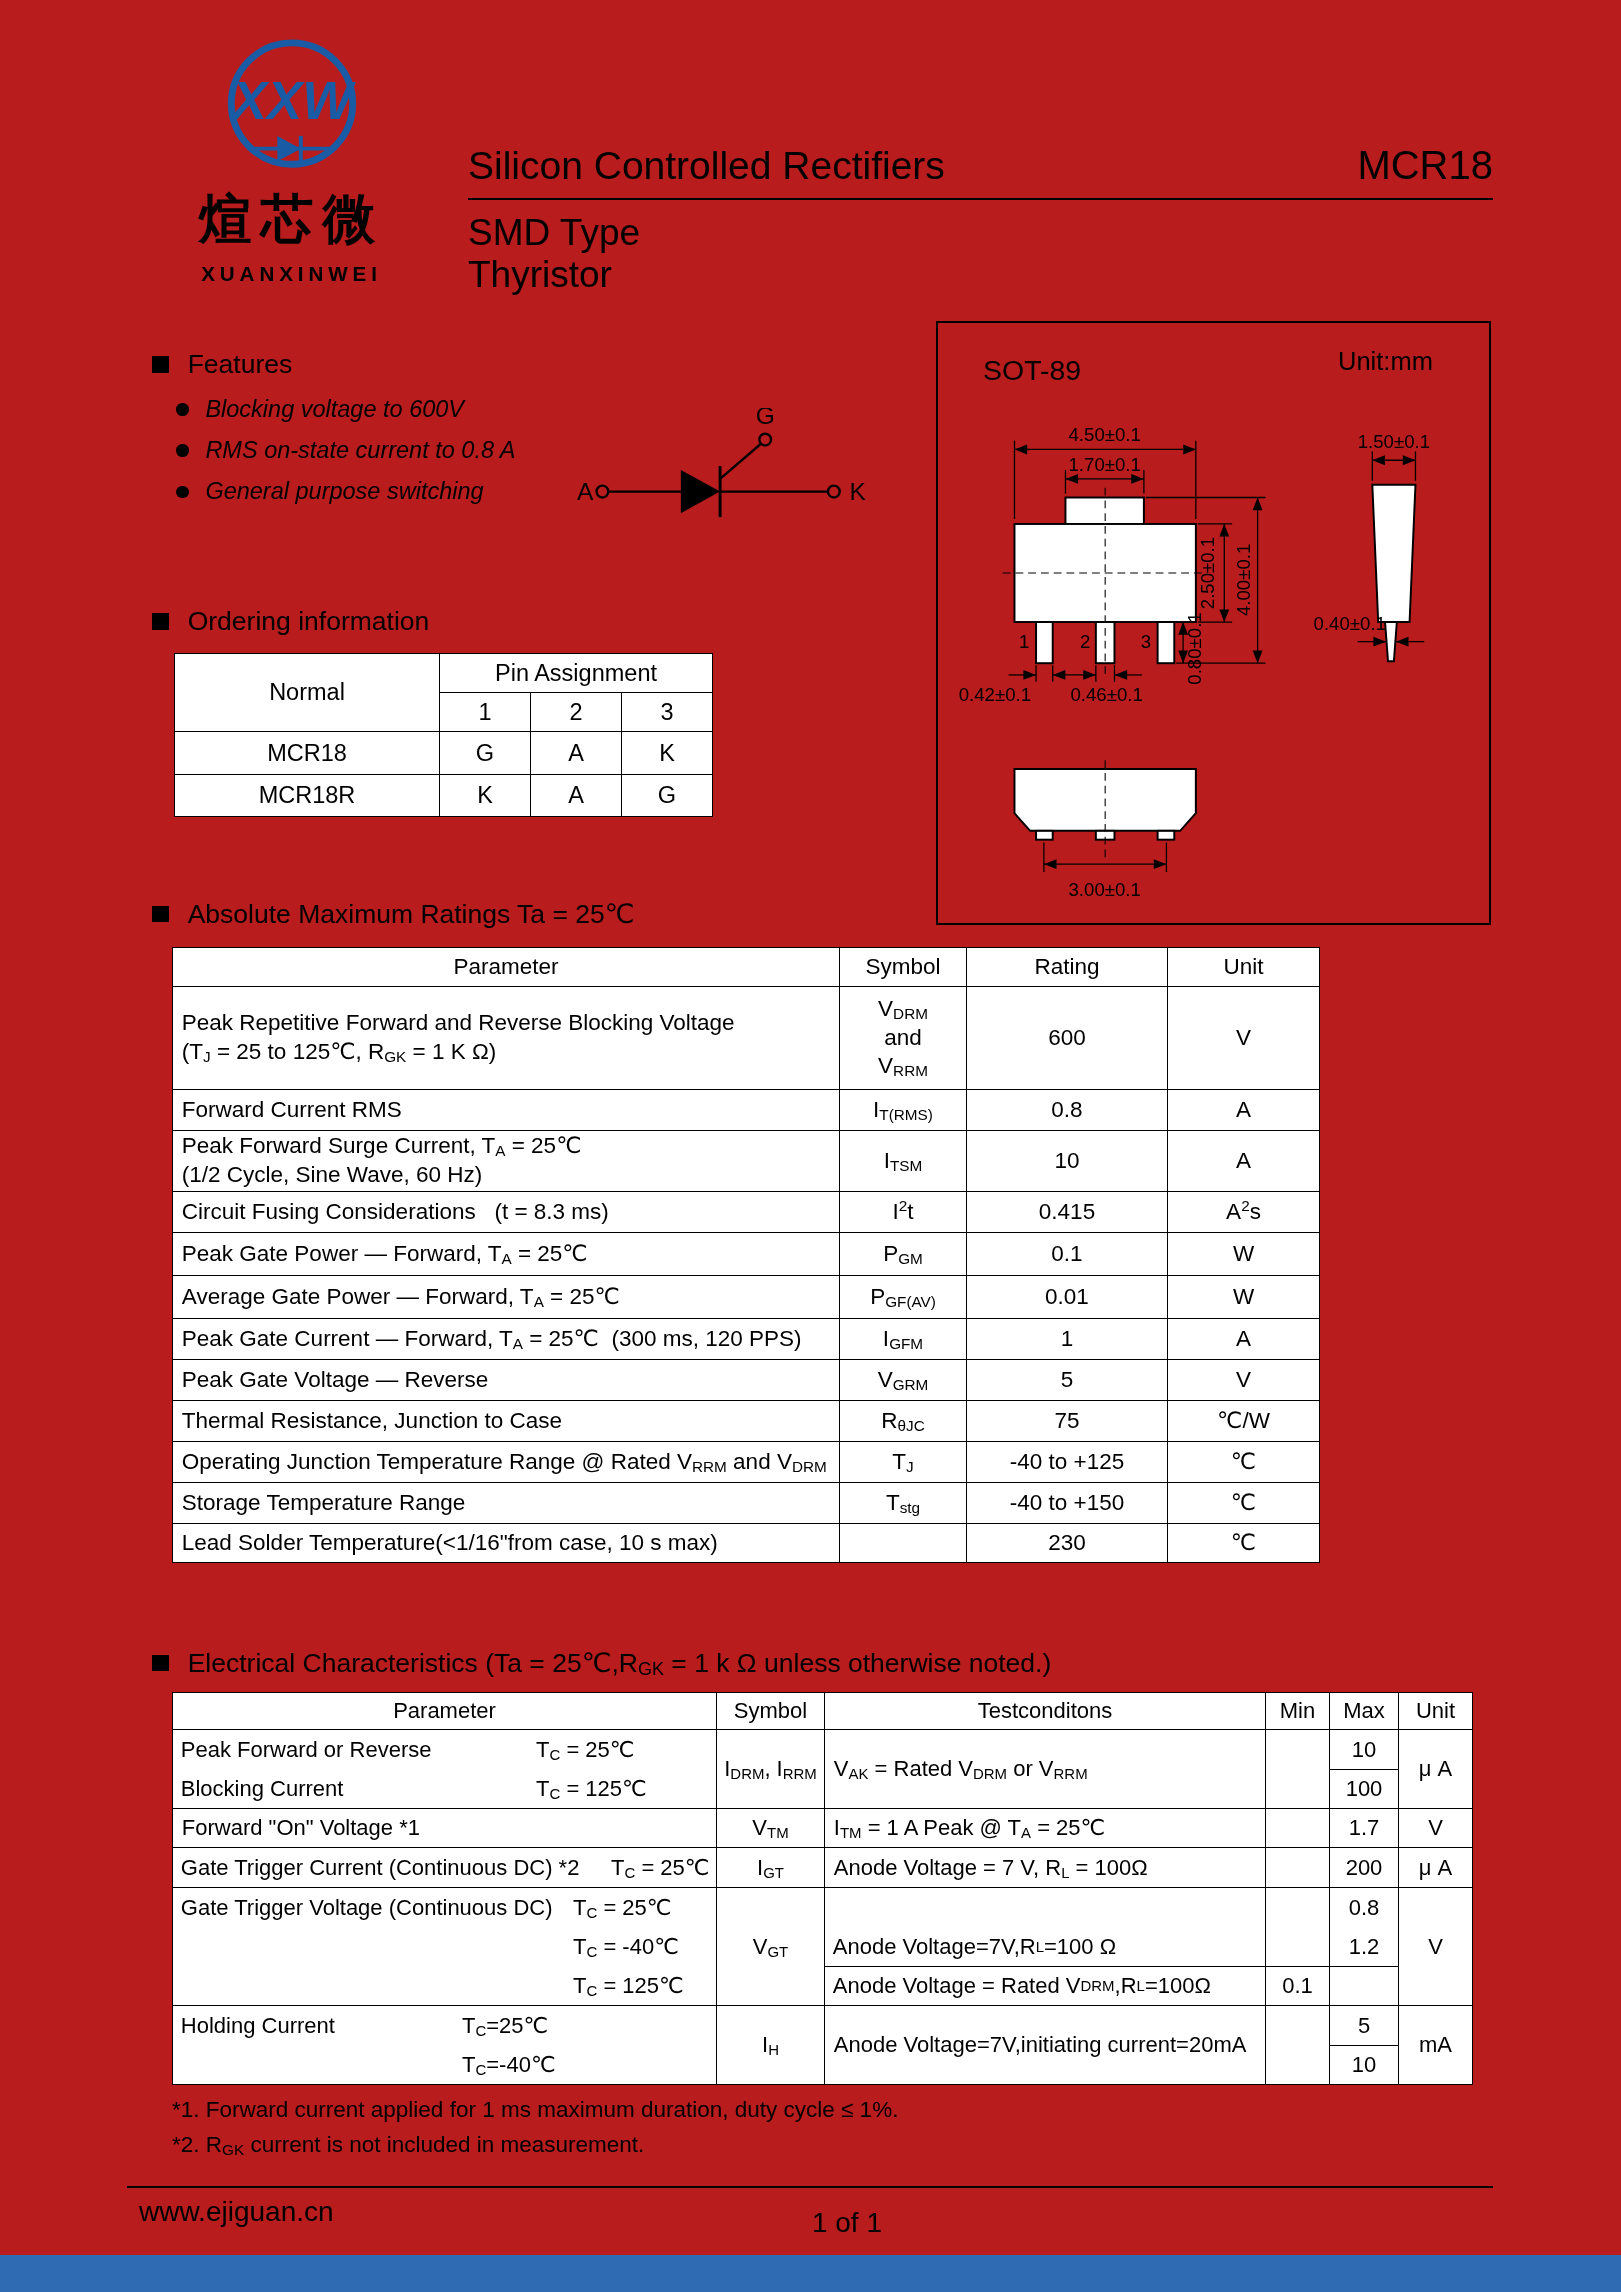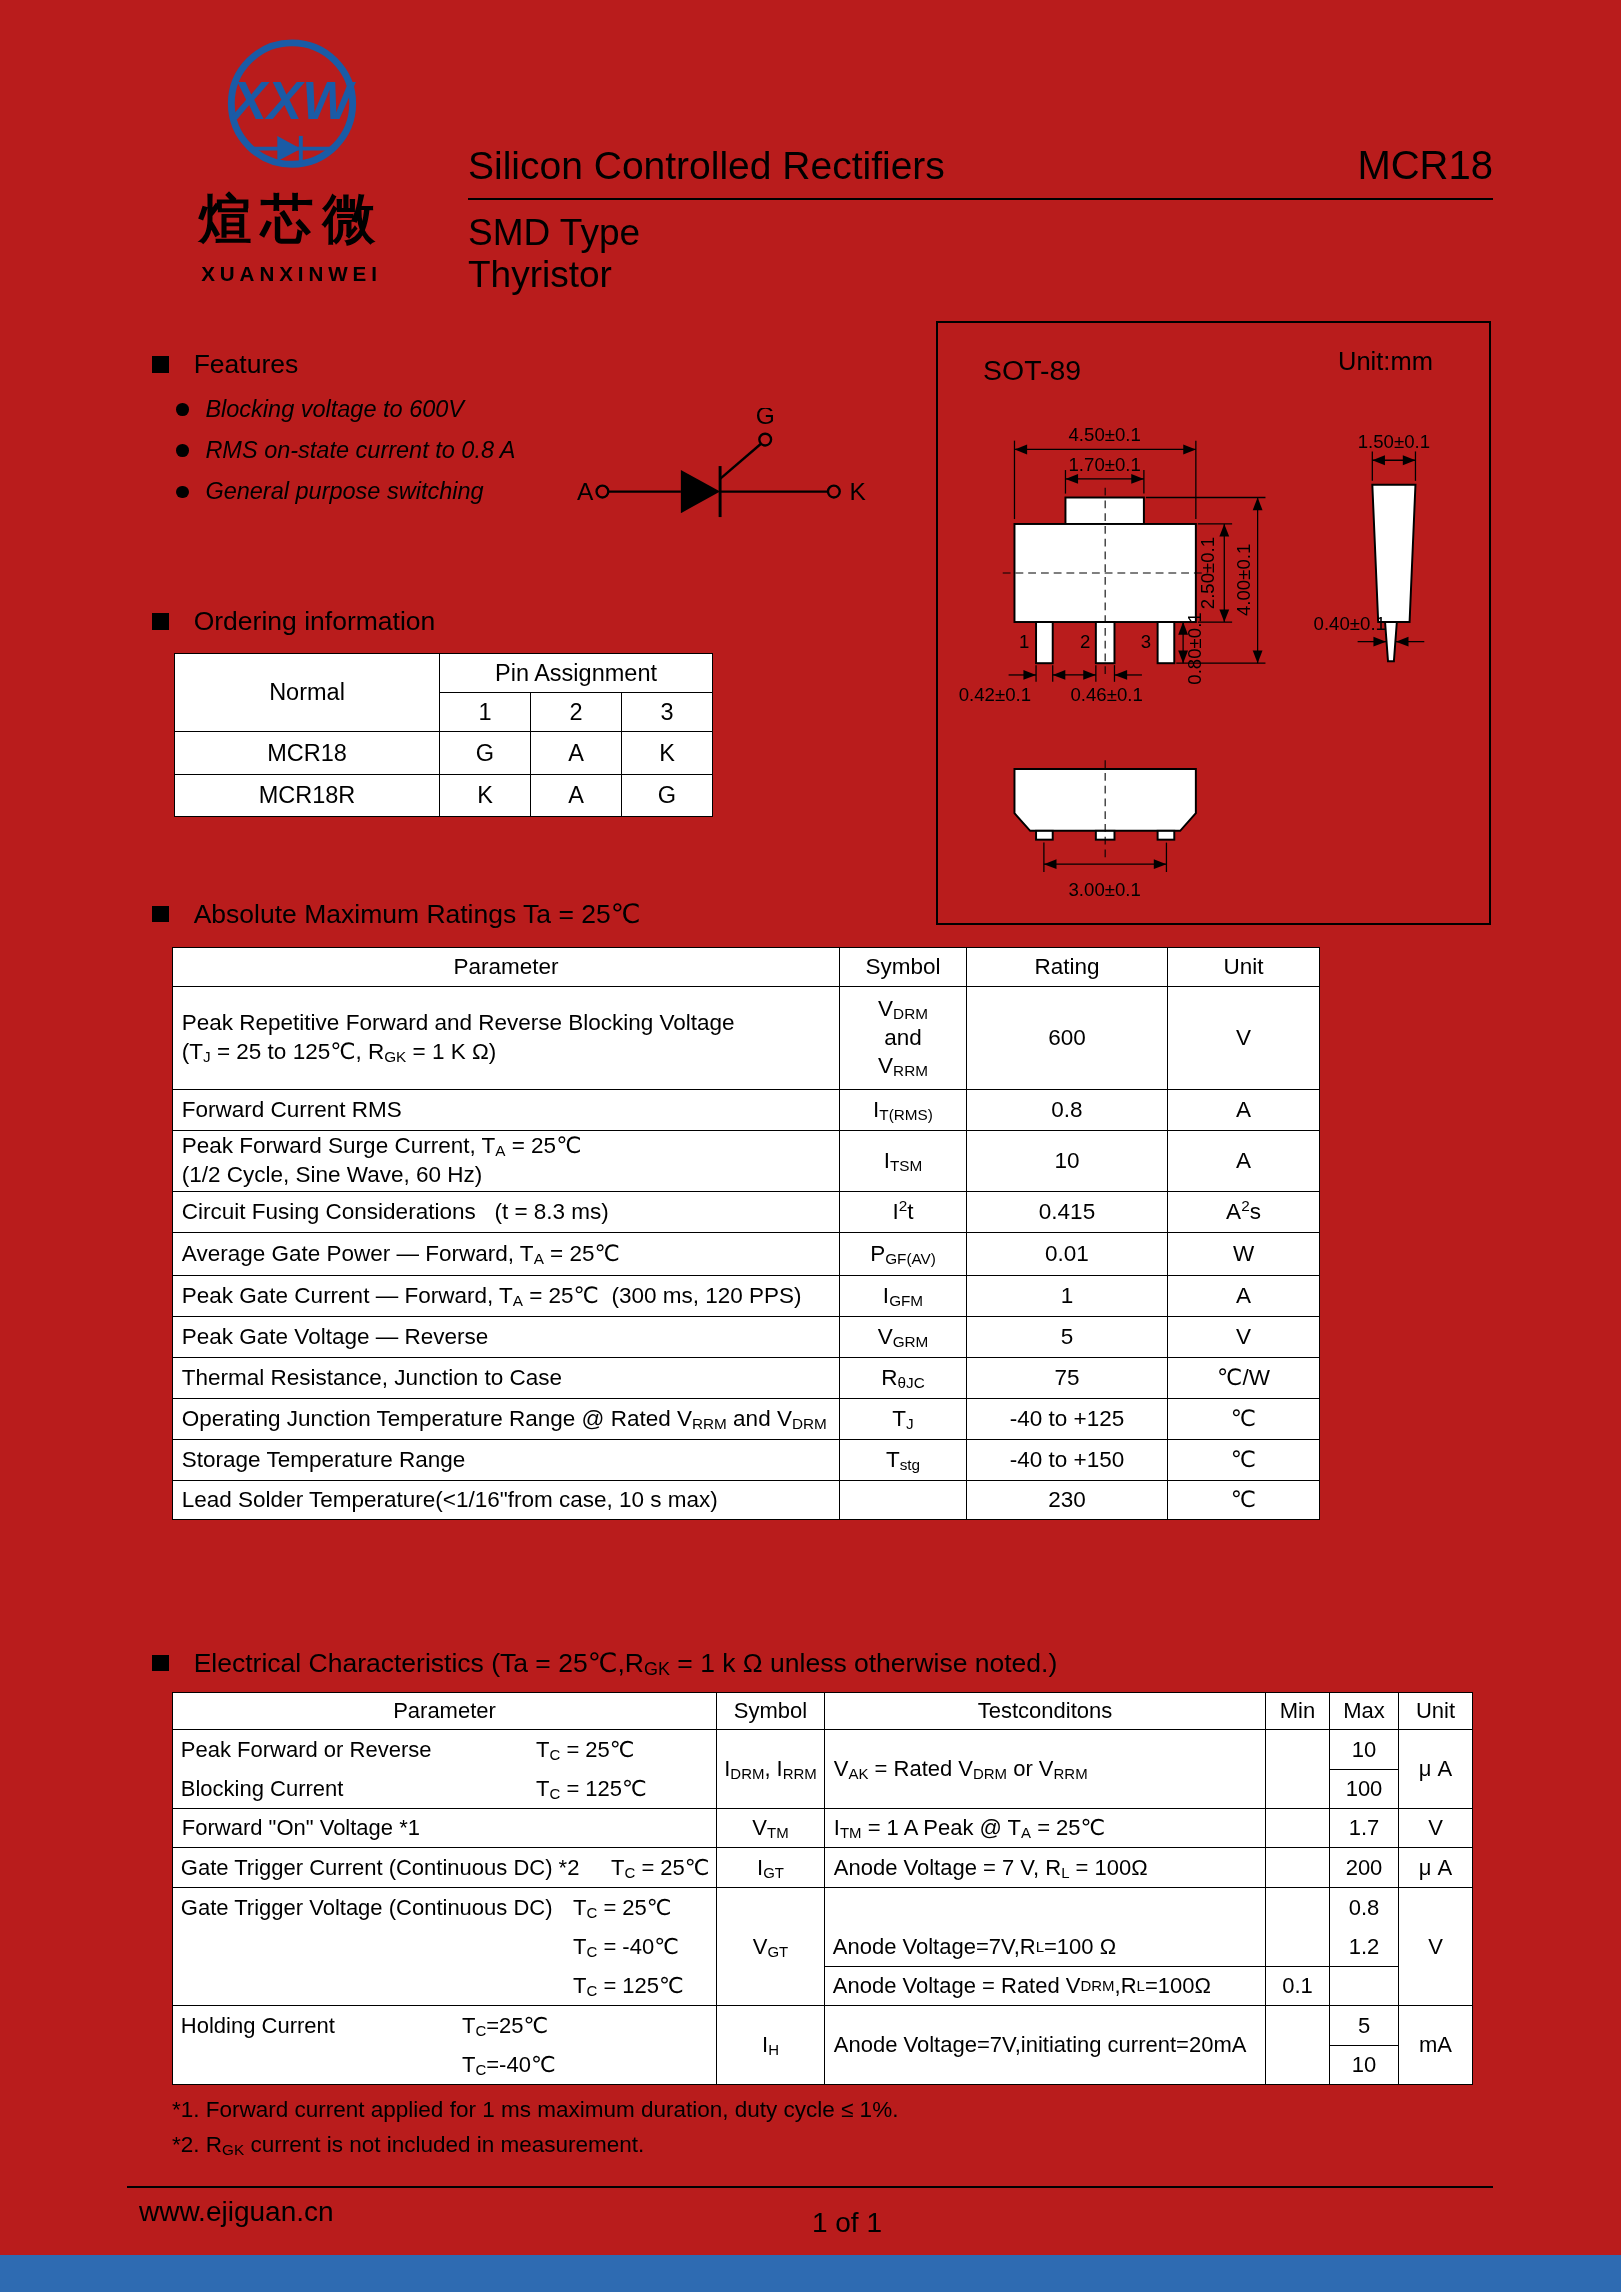--- a/index.html
+++ b/index.html
@@ -21,21 +21,21 @@
   .title-block { position:absolute; left:468px; top:143px; width:1025px; }
   .t-row1 { display:flex; justify-content:space-between; align-items:baseline; }
   .t-main { font-size:39px; }
   .t-part { font-size:40px; }
   .t-line { border-top:2.5px solid #000; margin-top:9.8px; }
   .t-row2 { display:flex; justify-content:space-between; align-items:baseline; margin-top:11.8px; padding-right:21.6px;flex-direction:column; }
   .t-sub { font-size:37px; }
   .t-type { font-size:37px; }
 
   
-  .sec-head { position:absolute; display:flex; align-items:center; gap:25px; font-size:26.5px; }
+  .sec-head { position:absolute; display:flex; align-items:center; gap:19px; font-size:26.5px; }
   .sq { width:16.7px; height:16.7px; background:#000; flex:0 0 auto; }
 
   
   .features { position:absolute; left:176px; top:396px;font-style:italic; }
   .feat { display:flex; align-items:center; margin-bottom:13.7px; height:27.4px; font-size:23.5px; }
   .dot { width:12.7px; height:12.7px; border-radius:50%; background:#000; margin-right:16.7px; flex:0 0 auto; }
 
   .scr-svg { position:absolute; left:573px; top:408px; width:304px; height:123px; }
   .t25 { font-size:25px; }
   .t25m { font-size:25px; text-anchor:middle; }
@@ -292,20 +292,26 @@
           <td class="ct">10</td>
           <td class="ct">A</td>
         </tr>
     <tr style="height:41px">
           <td class="pl">Circuit Fusing Considerations&nbsp;&nbsp;&nbsp;(t = 8.3 ms)</td>
           <td class="ct">I<sup>2</sup>t</td>
           <td class="ct">0.415</td>
           <td class="ct">A<sup>2</sup>s</td>
         </tr>
     <tr style="height:43px">
+          <td class="pl">Peak Gate Power — Forward, T<sub>A</sub> = 25℃</td>
+          <td class="ct">P<sub>GM</sub></td>
+          <td class="ct">0.1</td>
+          <td class="ct">W</td>
+        </tr>
+    <tr style="height:43px">
           <td class="pl">Average Gate Power — Forward, T<sub>A</sub> = 25℃</td>
           <td class="ct">P<sub>GF(AV)</sub></td>
           <td class="ct">0.01</td>
           <td class="ct">W</td>
         </tr>
     <tr style="height:41px">
           <td class="pl">Peak Gate Current — Forward, T<sub>A</sub> = 25℃&nbsp;&nbsp;(300 ms, 120 PPS)</td>
           <td class="ct">I<sub>GFM</sub></td>
           <td class="ct">1</td>
           <td class="ct">A</td>

